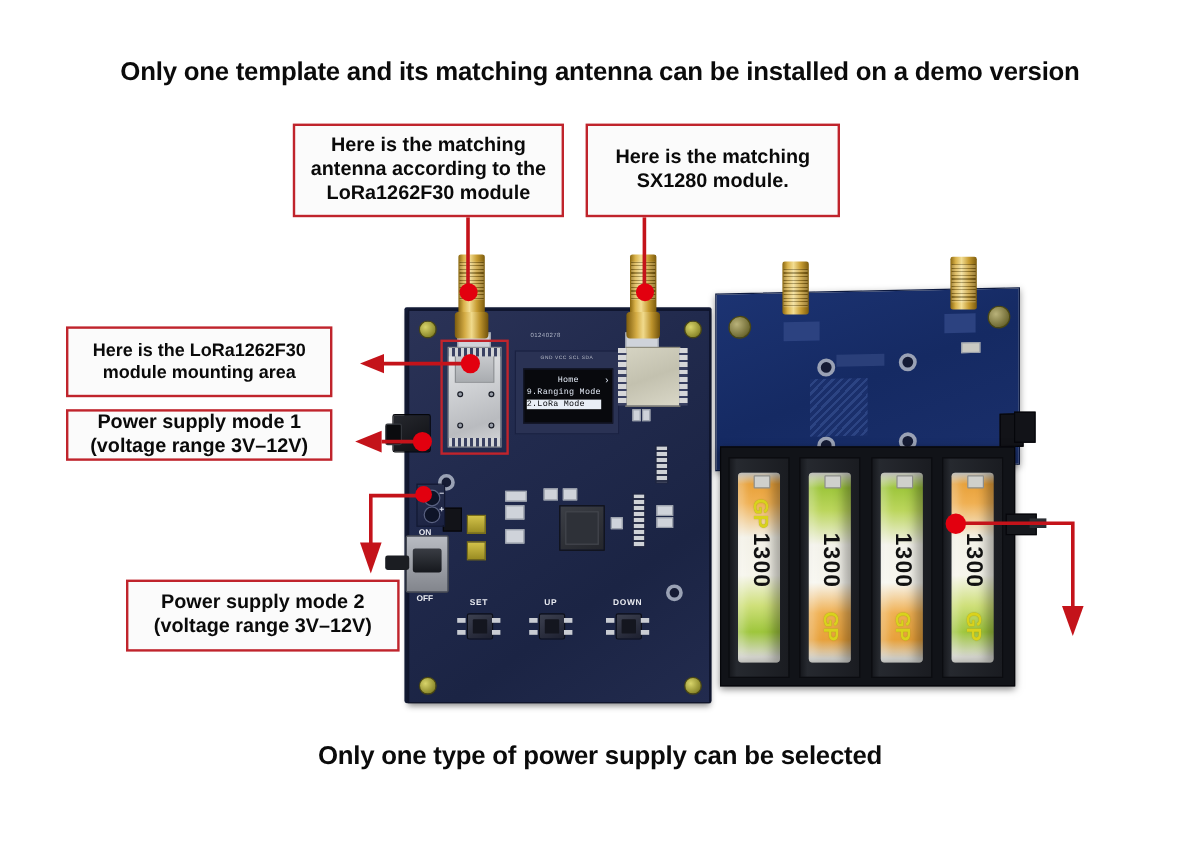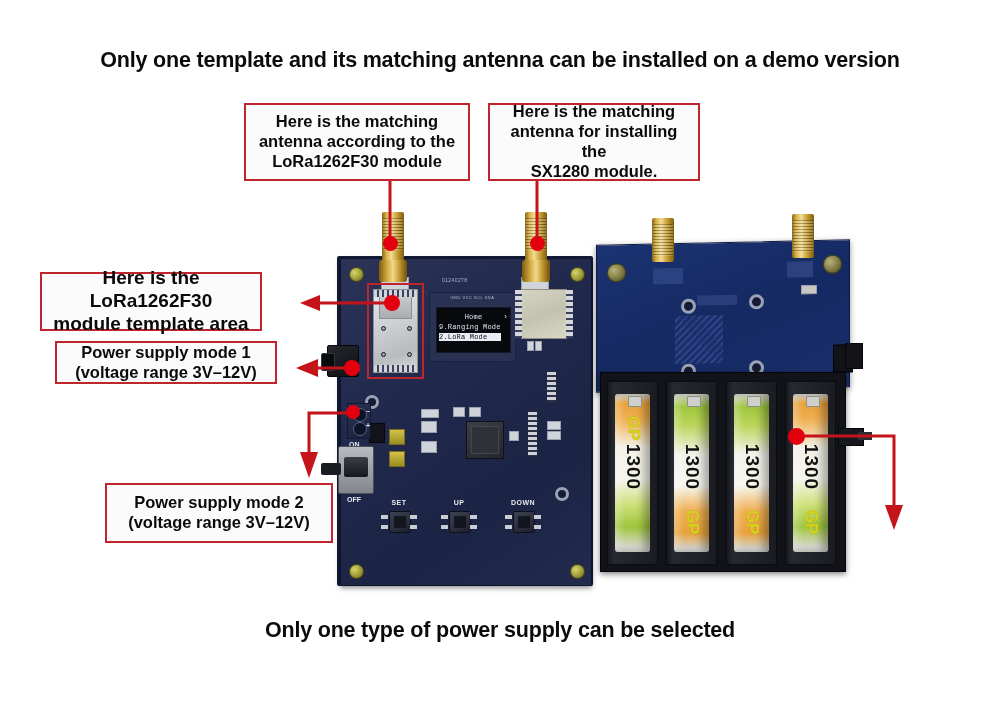--- a/index.html
+++ b/index.html
@@ -461,29 +461,28 @@
     <div>
       <div>Here is the matching</div>
       <div>antenna according to the</div>
       <div>LoRa1262F30 module</div>
     </div>
   </div>
 
   <div class="callout" id="callout-antenna-sx" style="left:488px;top:103px;width:212px;height:78px;font-size:16.5px;">
     <div>
       <div>Here is the matching</div>
-      <div>antenna for installing the</div>
       <div>SX1280 module.</div>
     </div>
   </div>
 
-  <div class="callout" id="callout-lora-area" style="left:40px;top:272px;width:222px;height:59px;font-size:19px;">
+  <div class="callout" id="callout-lora-area" style="left:55px;top:272px;width:222px;height:59px;font-size:15px;">
     <div>
       <div>Here is the LoRa1262F30</div>
-      <div>module template area</div>
+      <div>module mounting area</div>
     </div>
   </div>
 
   <div class="callout" id="callout-power-1" style="left:55px;top:341px;width:222px;height:43px;font-size:16.5px;">
     <div>
       <div>Power supply mode 1</div>
       <div>(voltage range 3V–12V)</div>
     </div>
   </div>
 

